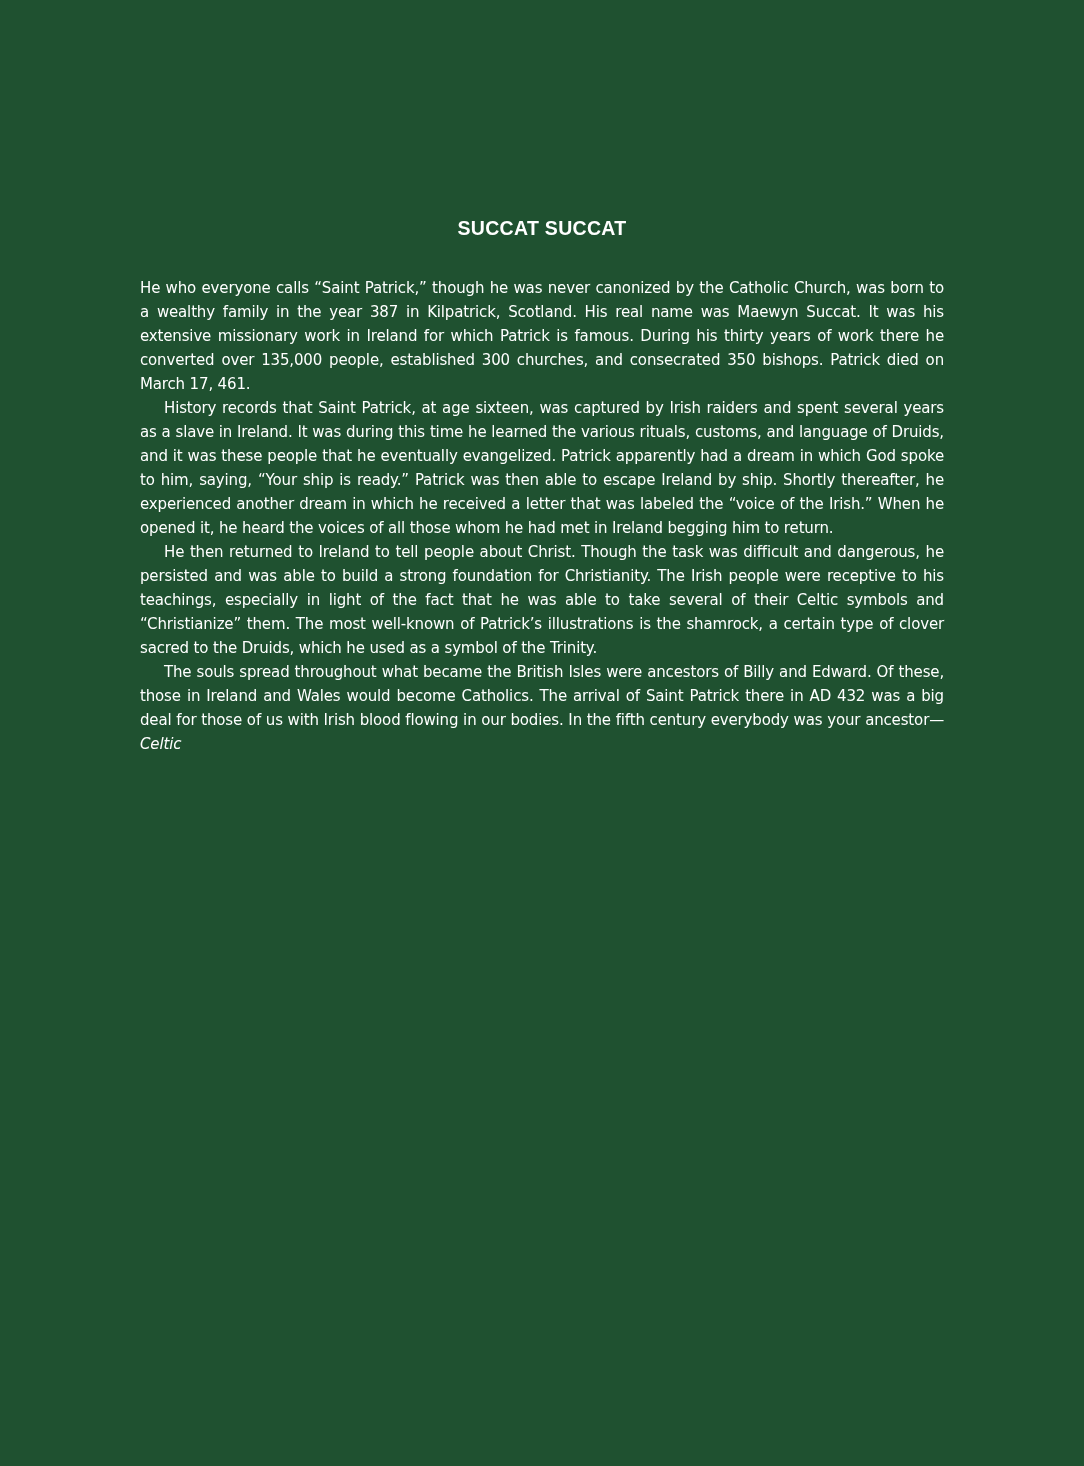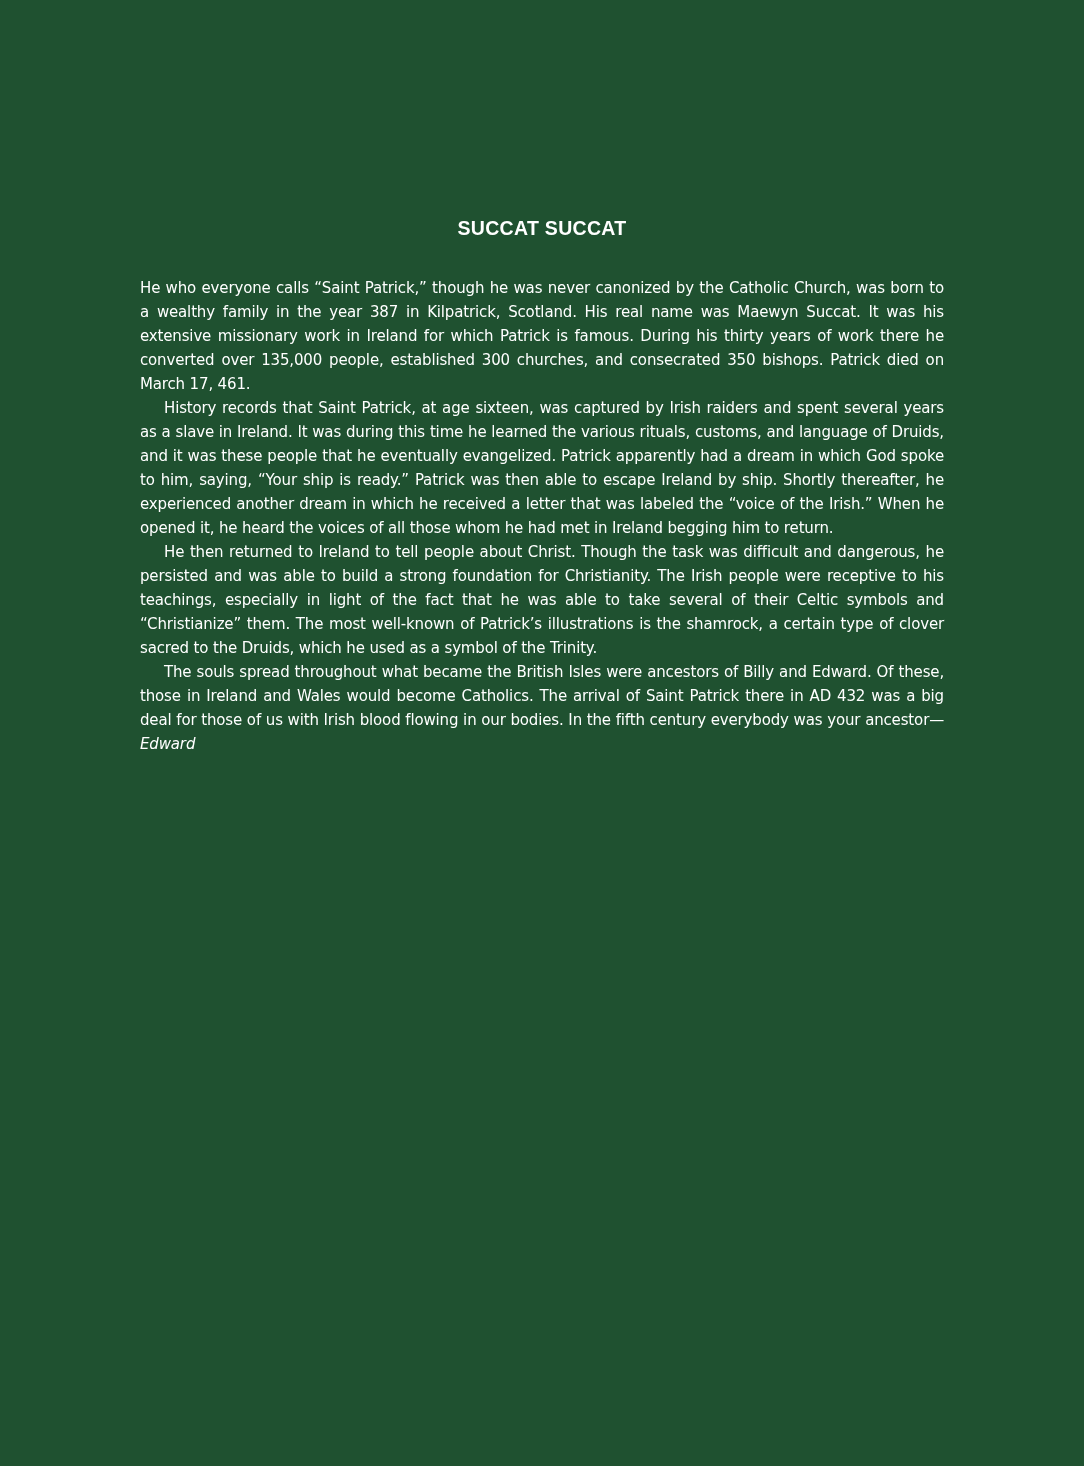--- a/index.html
+++ b/index.html
@@ -59,15 +59,15 @@
   </style>
 </head>
 <body>
 
 <div class="page">
   <h1 class="title">SUCCAT SUCCAT</h1>
   <div class="body-text">
     <p class="first">He who everyone calls “Saint Patrick,” though he was never canonized by the Catholic Church, was born to a wealthy family in the year 387 in Kilpatrick, Scotland. His real name was Maewyn Succat. It was his extensive missionary work in Ireland for which Pat­rick is famous. During his thirty years of work there he converted over 135,000 people, established 300 churches, and consecrated 350 bishops. Patrick died on March 17, 461.</p>
     <p>History records that Saint Patrick, at age sixteen, was captured by Irish raiders and spent several years as a slave in Ireland. It was during this time he learned the various rituals, customs, and language of Druids, and it was these people that he eventually evangelized. Patrick apparently had a dream in which God spoke to him, saying, “Your ship is ready.” Patrick was then able to escape Ireland by ship. Shortly thereafter, he ex­perienced another dream in which he received a letter that was labeled the “voice of the Irish.” When he opened it, he heard the voices of all those whom he had met in Ireland begging him to return.</p>
     <p>He then returned to Ireland to tell people about Christ. Though the task was difficult and dangerous, he persisted and was able to build a strong foundation for Christianity. The Irish people were receptive to his teachings, especially in light of the fact that he was able to take several of their Celtic symbols and “Christianize” them. The most well-known of Patrick’s illustrations is the shamrock, a certain type of clover sacred to the Druids, which he used as a symbol of the Trinity.</p>
-    <p><span>The souls spread throughout what became the British Isles were ancestors of Billy and Edward. Of these, those in Ireland and Wales would become Catholics. The arrival of Saint Patrick there in AD 432 was a big deal for those of us with Irish blood flowing in our bodies. In the fifth century everybody was your ancestor—</span><span class="sig">Edward</span></p>
+    <p><span>The souls spread throughout what became the British Isles were ancestors of Billy and Edward. Of these, those in Ireland and Wales would become Catholics. The arrival of Saint Patrick there in AD 432 was a big deal for those of us with Irish blood flowing in our bodies. In the fifth century everybody was your ancestor—</span><span class="sig">Celtic</span></p>
   </div>
 </div>
 
 </body></html>

